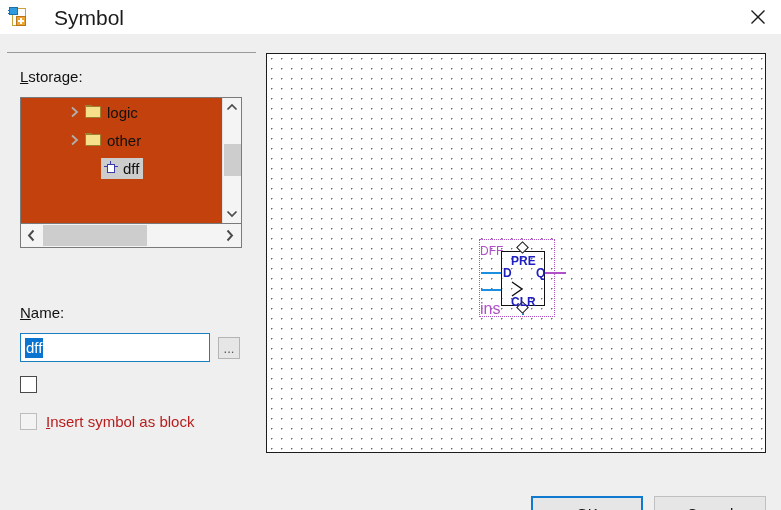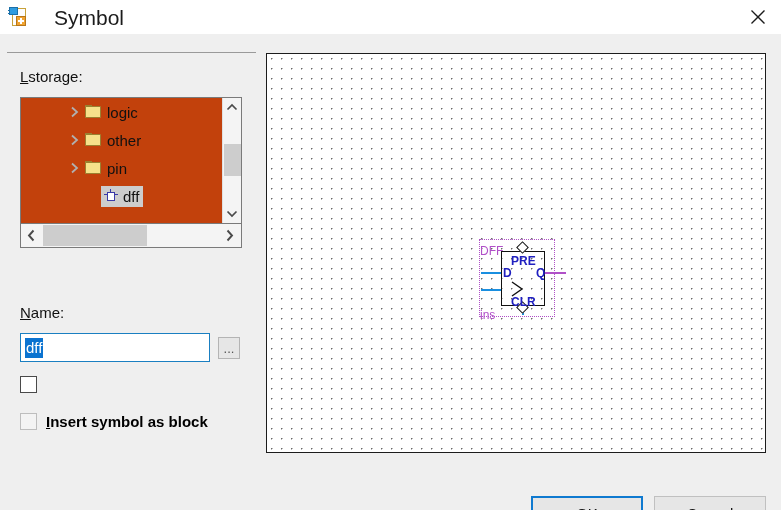--- a/index.html
+++ b/index.html
@@ -321,21 +321,21 @@
     background: #ffffff;
     border: 1px solid #4a4a4a;
     box-sizing: border-box;
     margin-right: 9px;
     flex: 0 0 auto;
   }
   .cb-row.block .cb-box {
     background: #f3f3f3;
     border-color: #bdbdbd;
   }
-  .cb-row.block .cb-label { color: #000000; font-weight: bold; }
+  .cb-row.block .cb-label { color: #b91c1c; }
   .cb-label u { text-decoration: underline; }
 
   
   .preview {
     position: absolute;
     left: 266px; top: 19px;
     width: 500px; height: 400px;
     background: #ffffff;
     border: 1px solid #1c1c1c;
     box-sizing: border-box;
@@ -401,21 +401,21 @@
   }
   .clk-tri svg { position: absolute; left: -1px; top: -8px; }
 
   .sym-text {
     position: absolute;
     font-family: "Liberation Sans", sans-serif;
     white-space: nowrap;
     line-height: 1;
   }
   .t-dff  { left: 1px;  top: 6px;  font-size: 12px; color: #b050c8; }
-  .t-ins  { left: 1px;  top: 70px; font-size: 12px; color: #b050c8; }
+  .t-ins  { left: 1px;  top: 62px; font-size: 16px; color: #b050c8; }
   .t-pre  { left: 32px; top: 16px; font-size: 12px; color: #2020c0; font-weight: bold; }
   .t-clr  { left: 32px; top: 57px; font-size: 12px; color: #2020c0; font-weight: bold; }
   .t-d    { left: 24px; top: 28px; font-size: 12px; color: #2020c0; font-weight: bold; }
   .t-q    { left: 57px; top: 28px; font-size: 12px; color: #2020c0; font-weight: bold; }
 
   
   .btn {
     position: absolute;
     height: 34px;
     background: #e6e6e6;
@@ -493,35 +493,20 @@
         </div>
         <span class="row-hl">
           <span class="folder-icon">
               <span class="tab"></span>
               <span class="back"></span>
             </span>
           <span>other</span>
         </span>
       </div>
 
-      <div class="tree-row">
-        <div class="row-indent" style="width:44px"></div>
-        <div class="chev">
-          <svg width="9" height="12" viewBox="0 0 9 12">
-              <polyline points="2,1.5 7,6 2,10.5" fill="none" stroke="#b0b0b0" stroke-width="1.8"></polyline>
-            </svg>
-        </div>
-        <span class="row-hl">
-          <span class="folder-icon">
-              <span class="tab"></span>
-              <span class="back"></span>
-            </span>
-          <span>pin</span>
-        </span>
-      </div>
 
 
       <div class="tree-row selected">
         <div class="row-indent" style="width:62px"></div>
         <div class="chev"></div>
         <span class="row-hl">
           <span class="chip-icon">
             <span class="body"></span>
             <span class="leg l1"></span>
             <span class="leg l3"></span>

